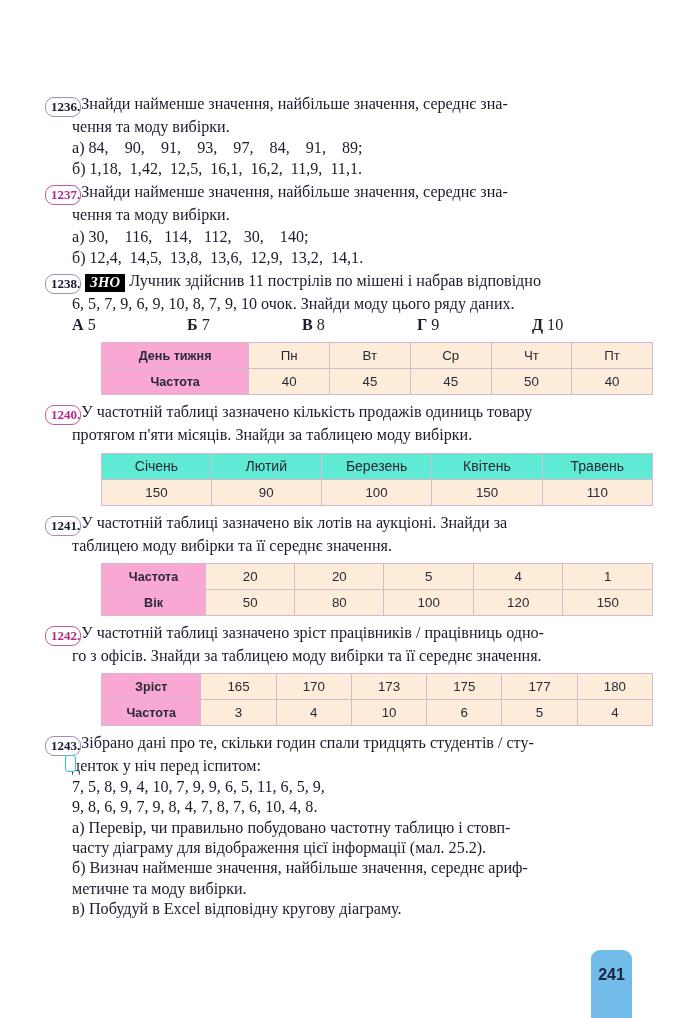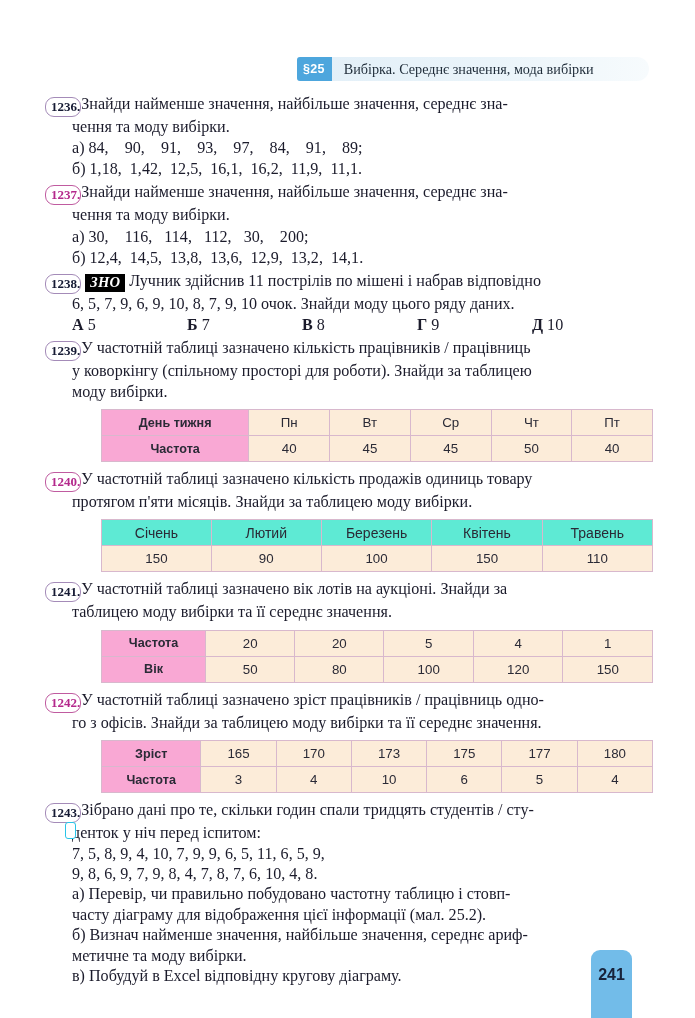--- a/index.html
+++ b/index.html
@@ -213,41 +213,37 @@
     font-size: 16px;
     color: #17233b;
     margin-top: 7px;
   }
 </style>
 </head>
 <body>
 
 <div class="page">
 
-  <div class="runhead">
-    <span class="runhead-badge">§25</span>
-    <span class="runhead-title">Вибірка. Середнє значення, мода вибірки</span>
-  </div>
 
   <div class="content">
 
     <div class="task">
       <div class="ptext">
         <span class="numbox">1236.</span><span>Знайди найменше значення, найбільше значення, середнє зна-</span>
         <span class="indent">чення та моду вибірки.</span>
         <span class="serierow">а) 84,    90,    91,    93,    97,    84,    91,    89;</span>
         <span class="serierow">б) 1,18,  1,42,  12,5,  16,1,  16,2,  11,9,  11,1.</span>
       </div>
     </div>
 
     <div class="task">
       <div class="ptext">
         <span class="numbox magenta">1237.</span><span>Знайди найменше значення, найбільше значення, середнє зна-</span>
         <span class="indent">чення та моду вибірки.</span>
-        <span class="serierow">а) 30,    116,   114,   112,   30,    200;</span>
+        <span class="serierow">а) 30,    116,   114,   112,   30,    140;</span>
         <span class="serierow">б) 12,4,  14,5,  13,8,  13,6,  12,9,  13,2,  14,1.</span>
       </div>
     </div>
 
     <div class="task">
       <div class="ptext">
         <span class="numbox">1238.</span>
         <span class="zno">ЗНО</span>
         <span>Лучник здійснив 11 пострілів по мішені і набрав відповідно</span>
         <span class="indent">6, 5, 7, 9, 6, 9, 10, 8, 7, 9, 10 очок. Знайди моду цього ряду даних.</span>
@@ -255,25 +251,20 @@
       <div class="answers">
         <span><b>А</b> <span>5</span></span>
         <span><b>Б</b> <span>7</span></span>
         <span><b>В</b> <span>8</span></span>
         <span><b>Г</b> <span>9</span></span>
         <span><b>Д</b> <span>10</span></span>
       </div>
     </div>
 
     <div class="task">
-      <div class="ptext">
-        <span class="numbox">1239.</span><span>У частотній таблиці зазначено кількість працівників / працівниць</span>
-        <span class="indent">у коворкінгу (спільному просторі для роботи). Знайди за таблицею</span>
-        <span class="indent">моду вибірки.</span>
-      </div>
       <table class="freq t1239">
         <tbody>
             <tr>
           <td class="lbl">День тижня</td>
           <td>Пн</td>
           <td>Вт</td>
           <td>Ср</td>
           <td>Чт</td>
           <td>Пт</td>
         </tr>

